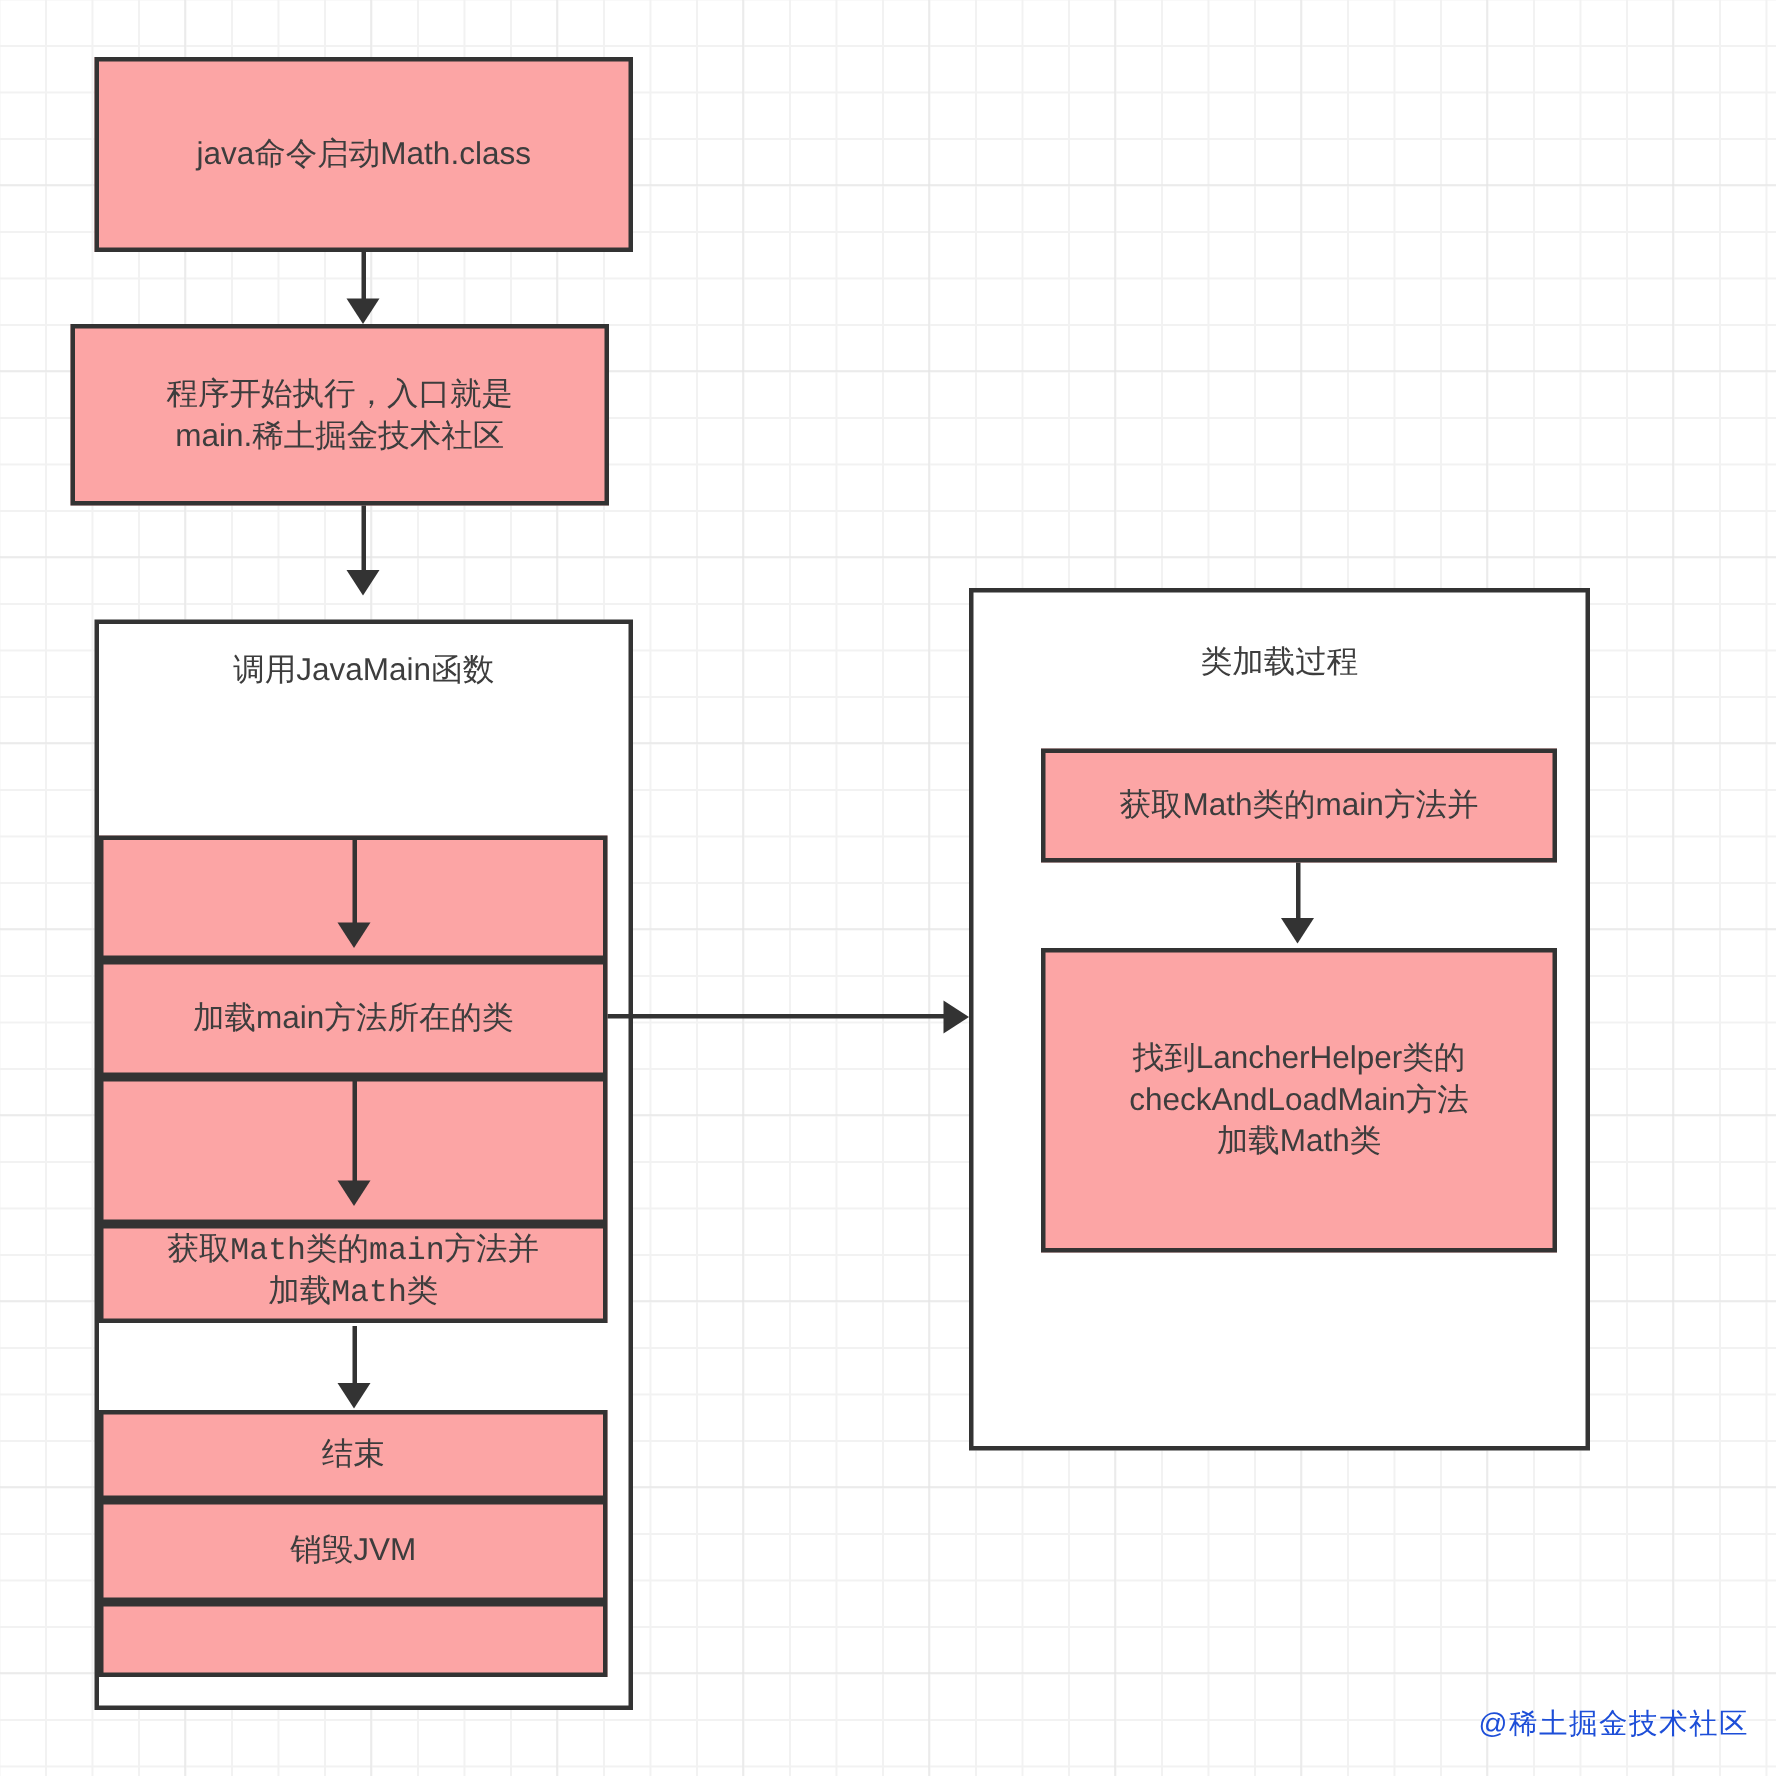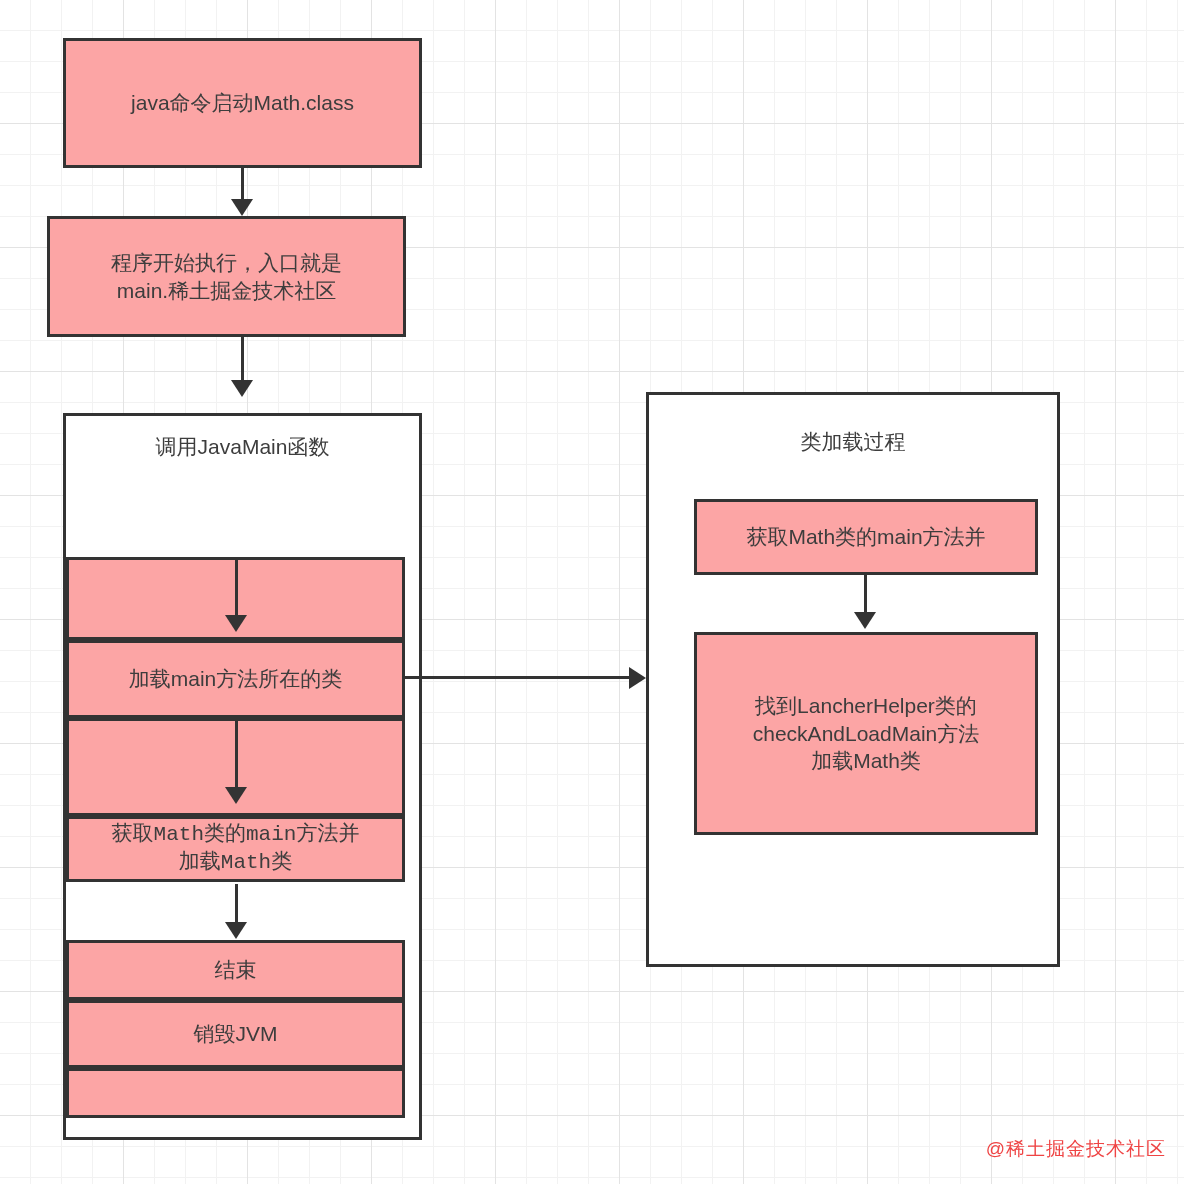--- a/index.html
+++ b/index.html
@@ -100,21 +100,21 @@
     border-top: 11px solid transparent;
     border-bottom: 11px solid transparent;
     border-left: 17px solid #333333;
   }
 
   
   #watermark {
     position: absolute;
     right: 18px;
     bottom: 22px;
-    color: #ef4444;
+    color: #1d4ed8;
     font-size: 19px;
     letter-spacing: 1px;
     user-select: none;
   }
 </style>
 </head>
 <body>
 
 <div id="grid-bg"></div>
 

